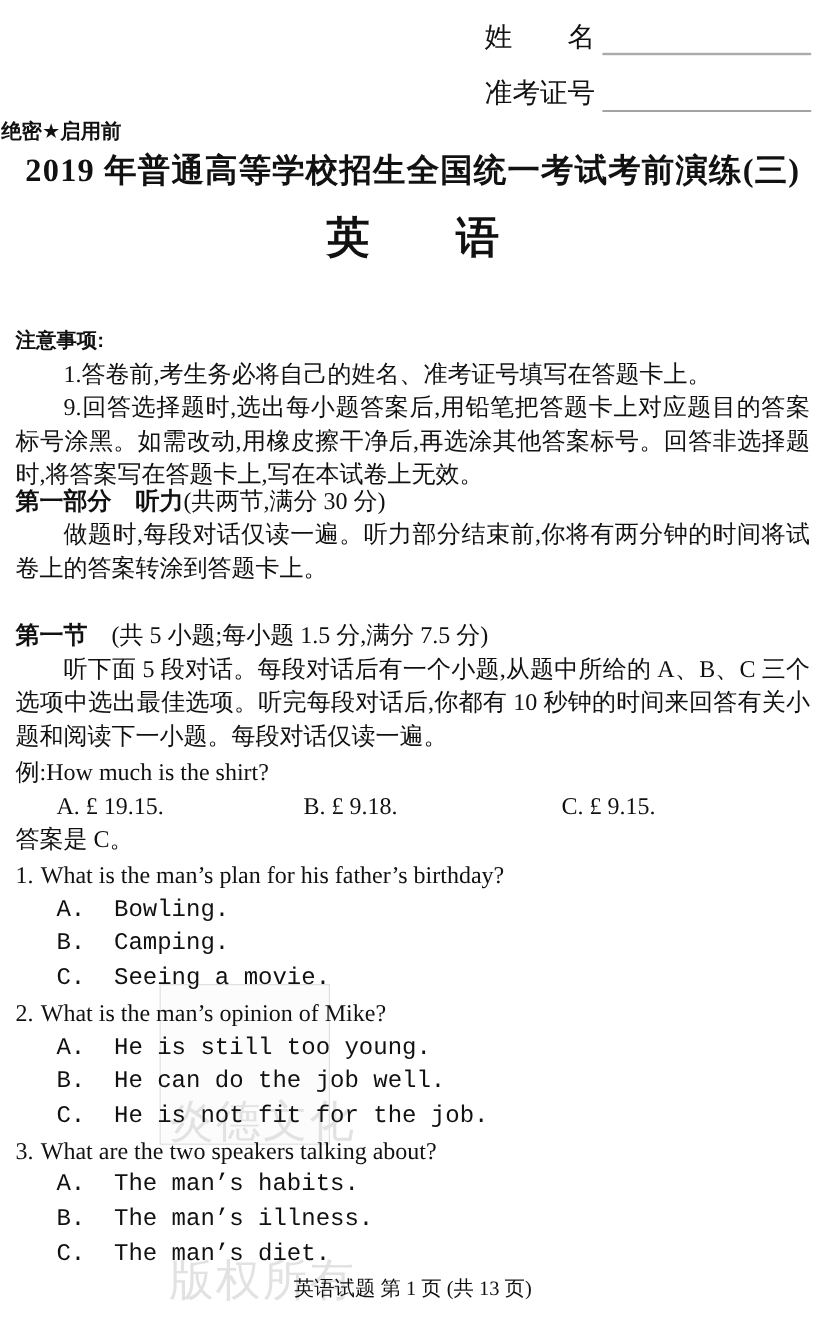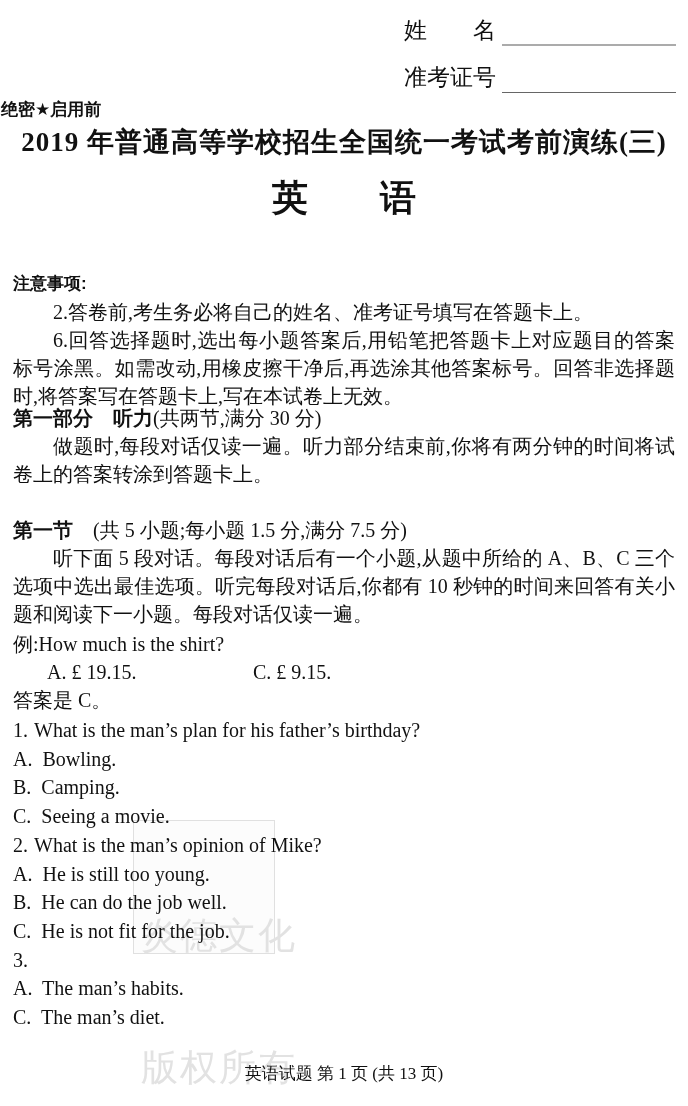--- a/index.html
+++ b/index.html
@@ -37,21 +37,21 @@
   .section1{top:516px;}
   .example{top:630px;}
   .heading-line .paren{font-weight:normal;font-family:"Liberation Serif","DejaVu Serif",serif;text-align:right;}
   .opts-row{display:grid;grid-template-columns:206px 215px auto;margin-left:34px;white-space:pre;}
 
   .questions{position:absolute;top:716px;left:13px;right:13px;
     font-size:20px;line-height:28.7px;z-index:2;}
   .q-line{display:flex;}
   .q-num{flex:0 0 21px;}
   .q-text{white-space:pre-wrap;}
-  .opt{white-space:pre-wrap;}
+  .opt{margin-left:34px;white-space:pre-wrap;font-family:Liberation Mono, monospace;}
 
   .footer{position:absolute;top:1062px;left:0;width:100%;text-align:center;
     font-size:17px;z-index:2;}
 
   
   .wm-box{position:absolute;left:133px;top:820px;width:140px;height:132px;
     border:1px solid #e0e0e0;background:#fcfcfc;z-index:0;}
   .wm-text{position:absolute;left:141px;top:826px;width:220px;z-index:1;
     color:#e2e2e2;font-size:37px;line-height:44px;letter-spacing:2px;white-space:pre;}
 </style>
@@ -75,42 +75,43 @@
     <span class="field-line id"></span>
   </div>
 </div>
 
 <div class="security hei">绝密★启用前</div>
 <div class="exam-title">2019 年普通高等学校招生全国统一考试考前演练(三)</div>
 <div class="subject hei">英　　语</div>
 
 <div class="block notice">
   <div class="notice-heading hei">注意事项:</div>
-  <p class="indent">2.答卷前,考生务必将自己的姓名、准考证号填写在答题卡上。</p>
-  <p class="indent">6.回答选择题时,选出每小题答案后,用铅笔把答题卡上对应题目的答案标号涂黑。如需改动,用橡皮擦干净后,再选涂其他答案标号。回答非选择题时,将答案写在答题卡上,写在本试卷上无效。</p>
+  <p class="indent">1.答卷前,考生务必将自己的姓名、准考证号填写在答题卡上。</p>
+  <p class="indent">9.回答选择题时,选出每小题答案后,用铅笔把答题卡上对应题目的答案标号涂黑。如需改动,用橡皮擦干净后,再选涂其他答案标号。回答非选择题时,将答案写在答题卡上,写在本试卷上无效。</p>
 </div>
 
 <div class="block part1">
   <div class="heading-line">
     <span class="hei">第一部分　听力</span><span class="paren">(共两节,满分 30 分)</span>
   </div>
   <p class="indent">做题时,每段对话仅读一遍。听力部分结束前,你将有两分钟的时间将试卷上的答案转涂到答题卡上。</p>
 </div>
 
 <div class="block section1">
   <div class="heading-line">
     <span class="hei">第一节</span><span class="paren">　(共 5 小题;每小题 1.5 分,满分 7.5 分)</span>
   </div>
   <p class="indent">听下面 5 段对话。每段对话后有一个小题,从题中所给的 A、B、C 三个选项中选出最佳选项。听完每段对话后,你都有 10 秒钟的时间来回答有关小题和阅读下一小题。每段对话仅读一遍。</p>
 </div>
 
 <div class="block example">
   <div>例:How much is the shirt?</div>
   <div class="opts-row">
     <span>A. £ 19.15.</span>
+    <span>B. £ 9.18.</span>
     <span>C. £ 9.15.</span>
   </div>
   <div>答案是 C。</div>
 </div>
 
 <div class="questions">
   <div class="q">
     <div class="q-line">
       <span class="q-num">1.</span>
       <span class="q-text">What is the man’s plan for his father’s birthday?</span>
@@ -124,19 +125,21 @@
       <span class="q-num">2.</span>
       <span class="q-text">What is the man’s opinion of Mike?</span>
     </div>
     <div class="opt">A.  He is still too young.</div>
     <div class="opt">B.  He can do the job well.</div>
     <div class="opt">C.  He is not fit for the job.</div>
   </div>
   <div class="q">
     <div class="q-line">
       <span class="q-num">3.</span>
+      <span class="q-text">What are the two speakers talking about?</span>
     </div>
     <div class="opt">A.  The man’s habits.</div>
+    <div class="opt">B.  The man’s illness.</div>
     <div class="opt">C.  The man’s diet.</div>
   </div>
 </div>
 
 <div class="footer">英语试题 第 1 页 (共 13 页)</div>
 
 </body></html>

